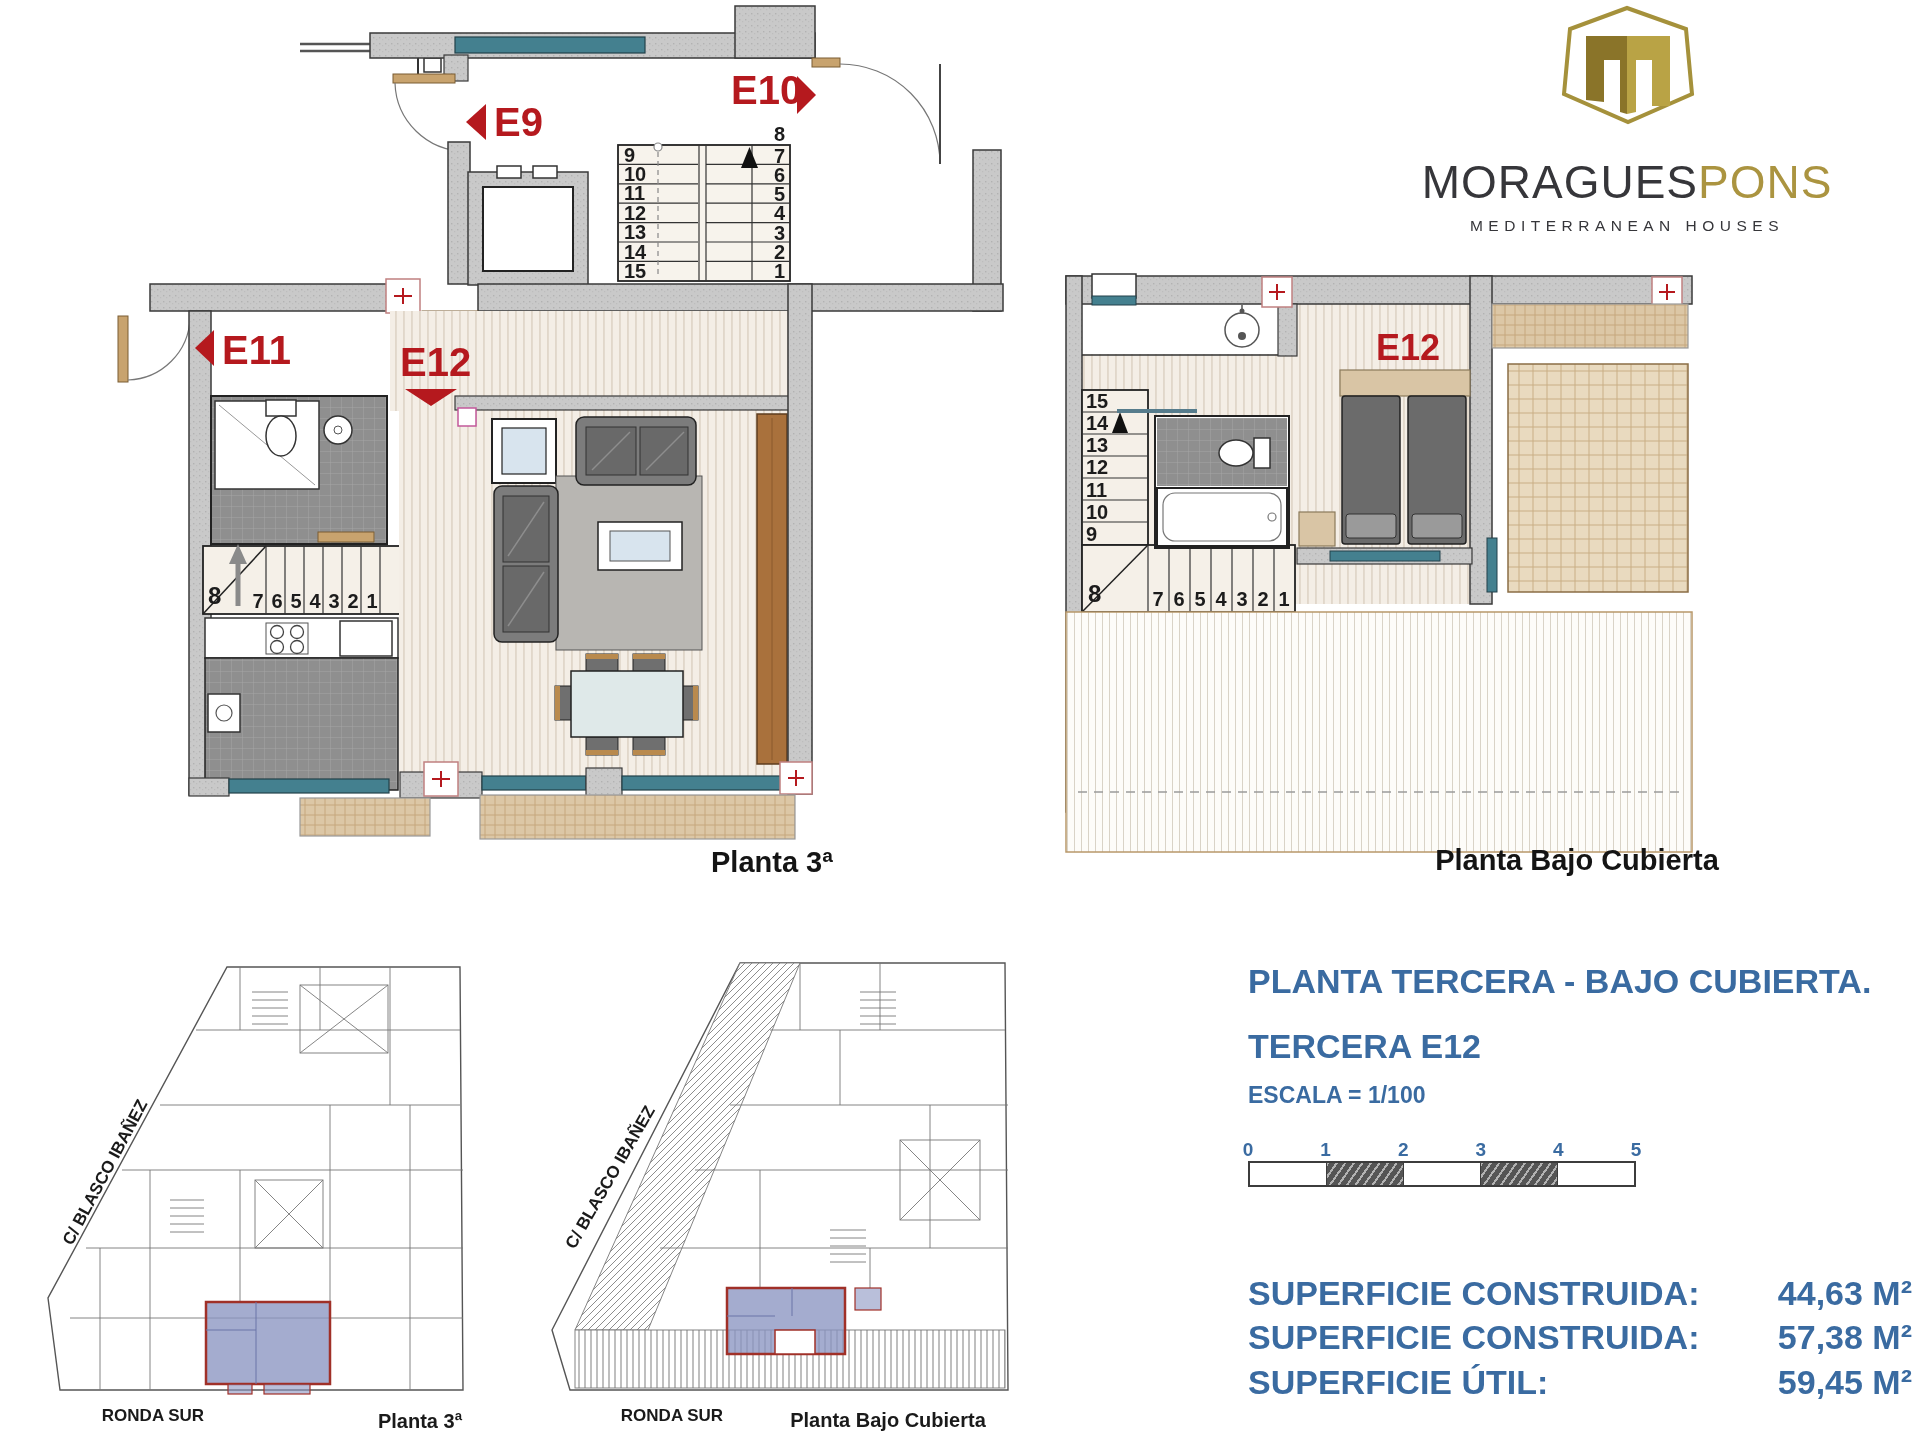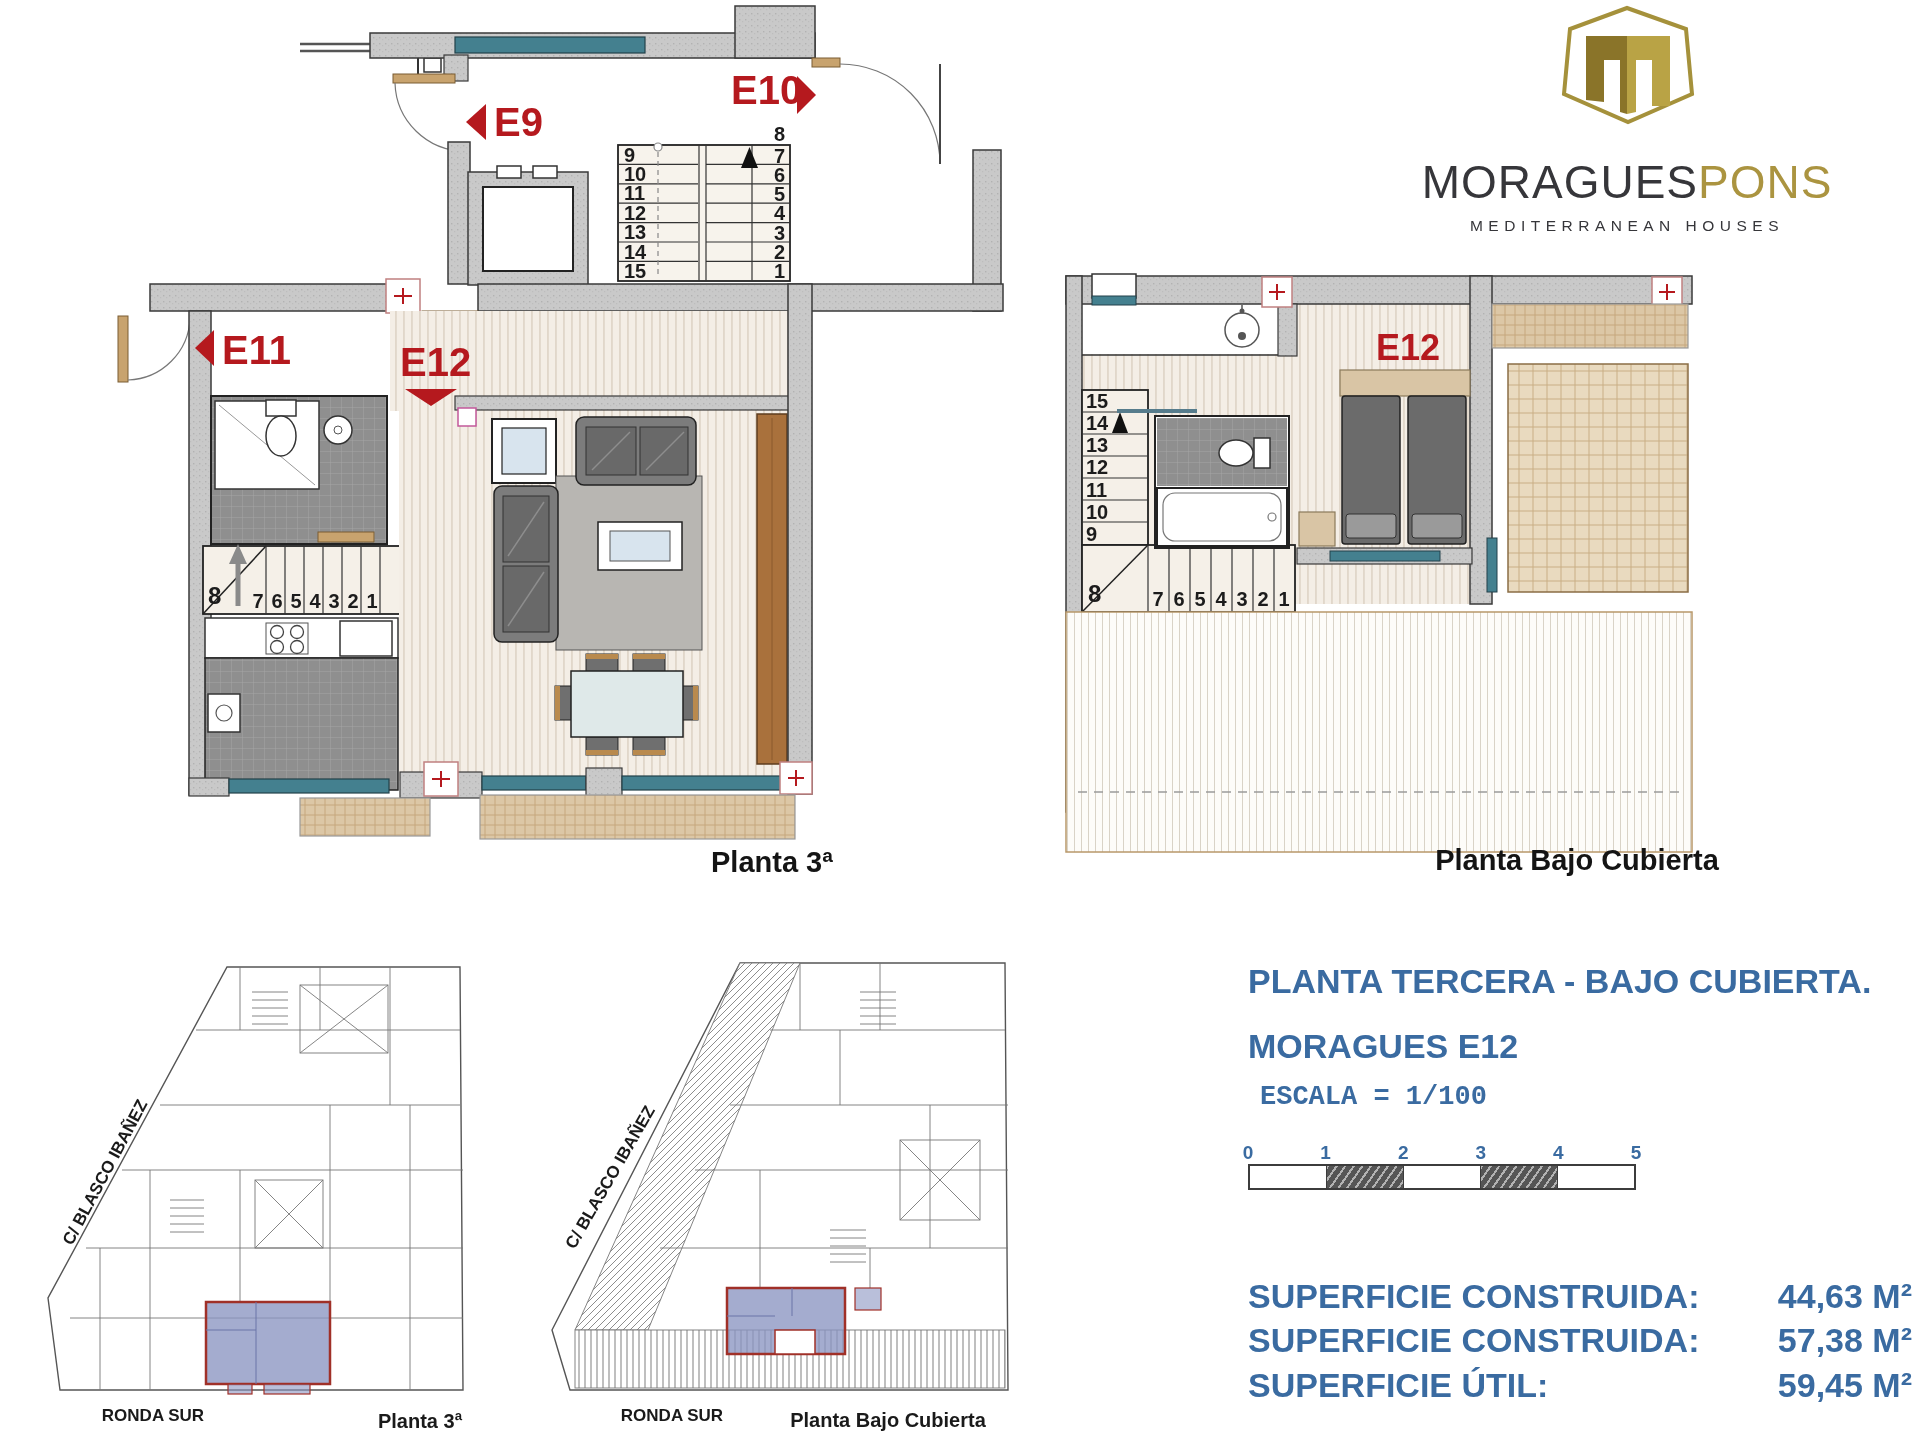--- a/index.html
+++ b/index.html
@@ -10,21 +10,21 @@
   .stnum{font-size:20px;font-weight:600;fill:#1c1c1c;}
   .stnum-big{font-size:24px;font-weight:600;fill:#1c1c1c;}
   .redlabel{font-weight:bold;fill:#b5191e;}
   .caption{font-size:29px;font-weight:600;fill:#141414;}
   .sitelabel{font-size:17px;font-weight:bold;fill:#1a1a1a;}
   .sitecap{font-size:20px;font-weight:600;fill:#1a1a1a;}
   
   .info{position:absolute;left:1248px;top:962px;width:664px;color:#3a6ba1;}
   .t1{font-size:34px;font-weight:bold;margin:0 0 26px 0;line-height:1.15;white-space:nowrap;}
   .t2{font-size:34px;font-weight:bold;margin:0 0 16px 0;line-height:1.15;}
-  .t3{font-size:27px;font-weight:bold;margin:0 0 30px 12px;font-family:Liberation Mono, monospace;}
+  .t3{font-size:23px;font-weight:bold;margin:0 0 30px 0;}
   .scalewrap{position:relative;width:388px;height:52px;margin-bottom:80px;}
   .ticks{position:relative;height:22px;}
   .tick{position:absolute;top:0;transform:translateX(-50%);font-size:19px;font-weight:bold;color:#3a6ba1;}
   .sbar{display:flex;width:384px;height:22px;border:2px solid #3c3c3c;box-sizing:content-box;}
   .sseg{flex:1 1 20%;background:#fff;border-left:1px solid #3c3c3c;}
   .sseg:first-child{border-left:none;}
   .sseg.hatch{background:#555 repeating-linear-gradient(125deg,rgba(255,255,255,.55) 0 2px,transparent 2px 7px);}
   .arow{display:flex;justify-content:space-between;font-size:34px;font-weight:bold;line-height:1.3;white-space:nowrap;}
   .anote{font-size:24px;font-weight:bold;line-height:1.25;margin:0 0 6px 0;}
 </style>
@@ -479,21 +479,21 @@
       <path d="M237,34 L280,34 L280,104 L262,104 L262,58 L246,58 L246,110 L237,112 Z" fill="#b9a345"></path>
     </g>
     <text x="237" y="196" text-anchor="middle" font-size="46" letter-spacing="1">
       <tspan fill="#36363a">MORAGUES</tspan><tspan fill="#ab9440">PONS</tspan>
     </text>
     <text x="237" y="229" text-anchor="middle" font-size="15.5" letter-spacing="5.5" fill="#36363a" font-weight="500">MEDITERRANEAN HOUSES</text>
   </svg>
 
   <div class="info">
     <p class="t1">PLANTA TERCERA - BAJO CUBIERTA.</p>
-    <p class="t2">MORAGUES E12</p>
+    <p class="t2">TERCERA E12</p>
     <p class="t3">ESCALA = 1/100</p>
 
     <div class="scalewrap">
       <div class="ticks">
         <span class="tick" style="left:0%">0</span>
         <span class="tick" style="left:20%">1</span>
         <span class="tick" style="left:40%">2</span>
         <span class="tick" style="left:60%">3</span>
         <span class="tick" style="left:80%">4</span>
         <span class="tick" style="left:100%">5</span>

